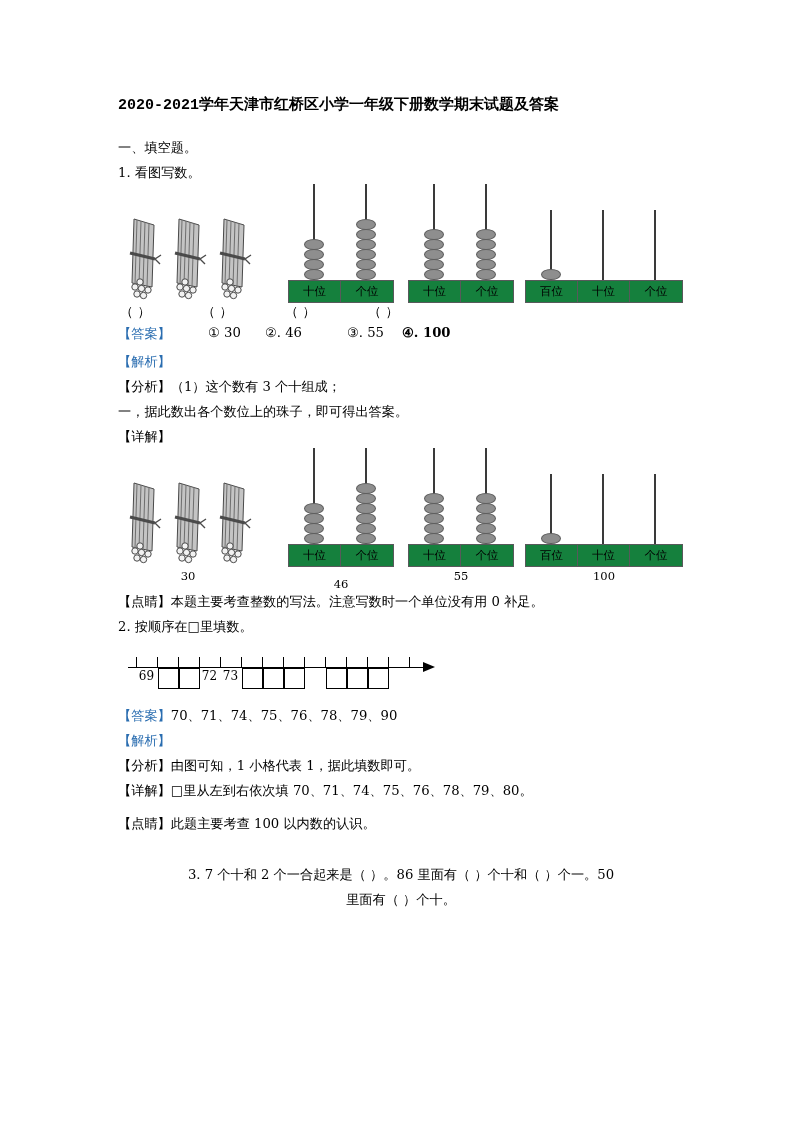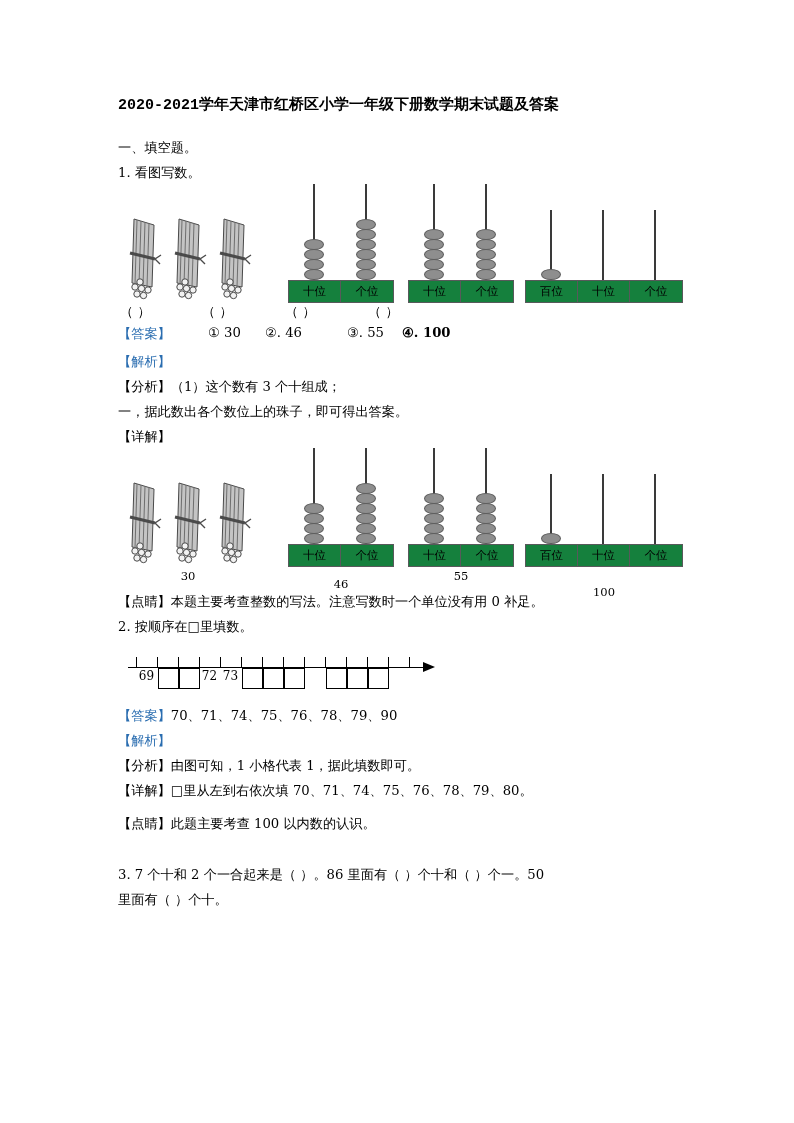--- a/index.html
+++ b/index.html
@@ -185,21 +185,21 @@
   .nl-num {
     position: absolute;
     top: 22px;
     font-size: 12px;
     font-family: "DejaVu Serif", "Liberation Serif", serif;
     color: #000;
     text-align: center;
     width: 21px;
   }
 
-  .q3 { margin-top: 26px; }
+  .q3 { margin-top: 26px; text-align: center; }
 </style>
 </head>
 <body>
 
 <div class="page">
   <div class="content">
 
     <h1 class="doc-title">2020-2021学年天津市红桥区小学一年级下册数学期末试题及答案</h1>
 
     <div class="gap-sm"></div>
@@ -436,21 +436,21 @@
         <div class="rod" style="left:25px; height:70px;"></div>
         <div class="rod" style="left:77px; height:70px;"></div>
         <div class="rod" style="left:129px; height:70px;"></div>
         <div class="bead" style="left:16px; bottom:23px;"></div>
         <div class="base">
           <div class="cell">百位</div>
           <div class="cell">十位</div>
           <div class="cell">个位</div>
         </div>
       </div>
-      <div class="fig-caption" style="left:456px; top:136px; width:60px;">100</div>
+      <div class="fig-caption" style="left:456px; top:120px; width:60px;">100</div>
     </div>
 
     <p class="para">【点睛】本题主要考查整数的写法。注意写数时一个单位没有用 0 补足。</p>
 
     <p class="para">2. 按顺序在□里填数。</p>
 
     <div class="numline-wrap">
       <div class="axis"></div>
       <div class="arrowhead"></div>
 

